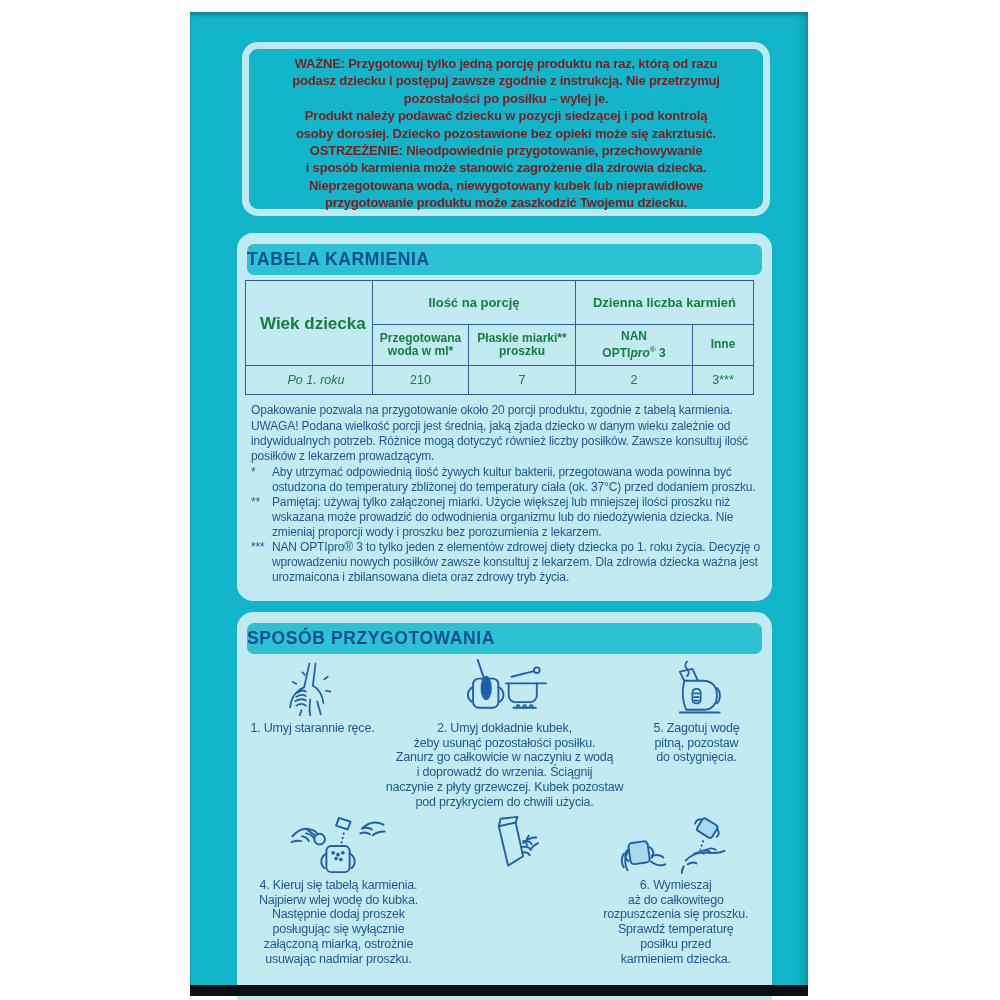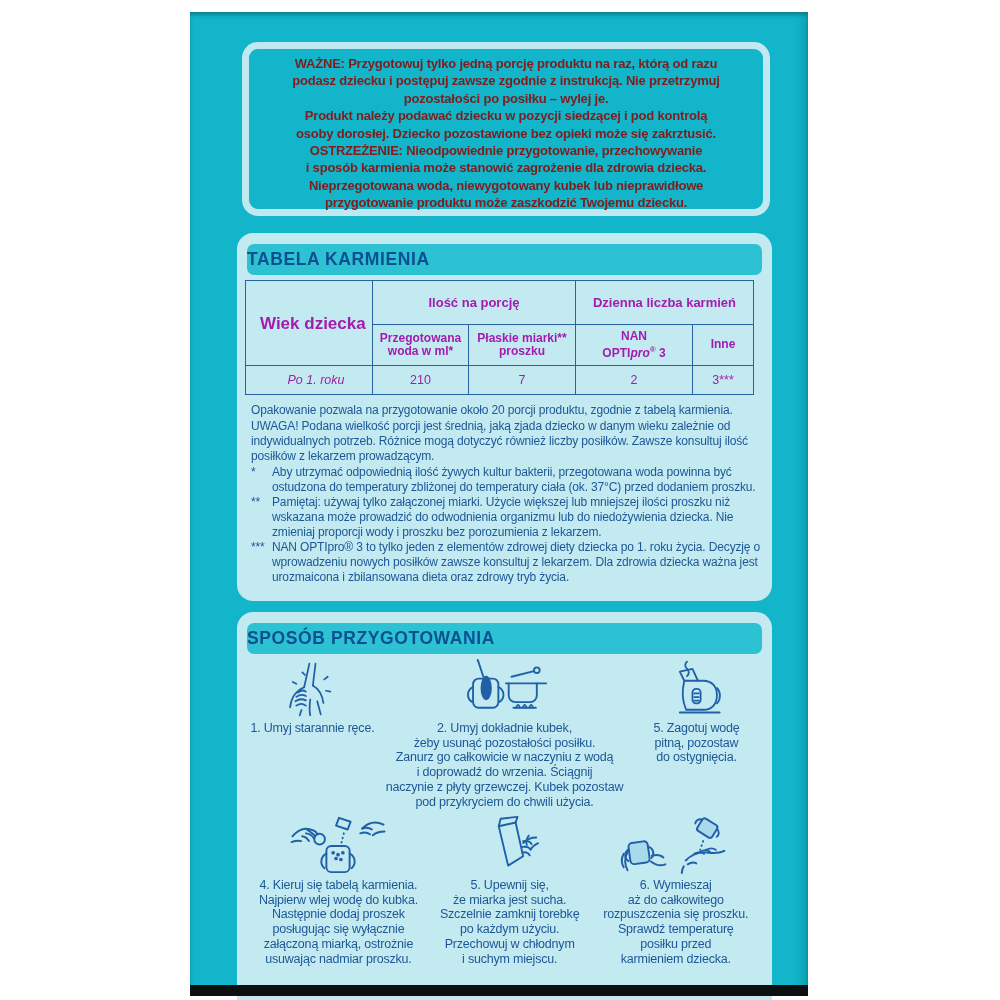--- a/index.html
+++ b/index.html
@@ -33,21 +33,21 @@
   .section-bar{
     height:31px;margin:11px 10px 0 10px;background:#2cc2d3;border-radius:7px;
     color:#0e4f92;font-weight:bold;font-size:17.5px;line-height:31px;
     text-align:left;letter-spacing:0.6px;
   }
   
   table.feed-table{
     position:absolute;left:8px;top:47px;border-collapse:collapse;table-layout:fixed;
   }
   .feed-table th,.feed-table td{
-    border:1px solid #2a619f;color:#a21caf;padding:0;overflow:hidden;
+    border:1px solid #2a619f;color:#15803d;padding:0;overflow:hidden;
   }
   .feed-table th{font-weight:bold;font-size:12px;line-height:13.5px;text-align:center;}
   .feed-table td{font-size:12.5px;text-align:center;}
   .cell-age{
     text-align:left !important;font-size:17px !important;line-height:19px !important;
     padding-left:14px !important;color:#15508f;
   }
   .cell-age-row{text-align:center;padding-left:14px !important;font-style:italic;}
   .nan-italic{font-style:italic;font-weight:bold;}
   .sup{font-size:8px;vertical-align:super;}
@@ -253,26 +253,20 @@
             <path d="M20 12 L38 8 L46 44 L30 54 Z"></path>
             <path d="M20 12 L22 4 L40 2 L38 8"></path>
             <path d="M60 24 q-8 0 -14 6"></path>
             <path d="M46 28 q7 -1 9 3"></path>
               <path d="M45 34 q7 -1 9 3"></path>
               <path d="M45 40 q6 -1 8 3"></path>
             <path d="M52 22 q-4 6 -2 10"></path>
             <path d="M62 30 q-6 3 -8 7"></path>
           </svg>
         </div>
-        <div class="txt">5. Upewnij się,
-że miarka jest sucha.
-Szczelnie zamknij torebkę
-po każdym użyciu.
-Przechowuj w chłodnym
-i suchym miejscu.</div>
       </div>
       <div class="step r2c3">
         <div class="icon-box">
           <svg width="112" height="62" viewBox="0 0 112 64" class="lineart">
             <g transform="rotate(-8 18 42)">
               <rect x="8" y="30" width="20" height="22" rx="4" fill="#a9d9ea"></rect>
               <path d="M8 36 a7 7 0 0 0 -2 12"></path>
                 <path d="M28 36 a7 7 0 0 1 2 12"></path>
             </g>
             <path d="M2 56 q-4 -7 0 -14"></path>

